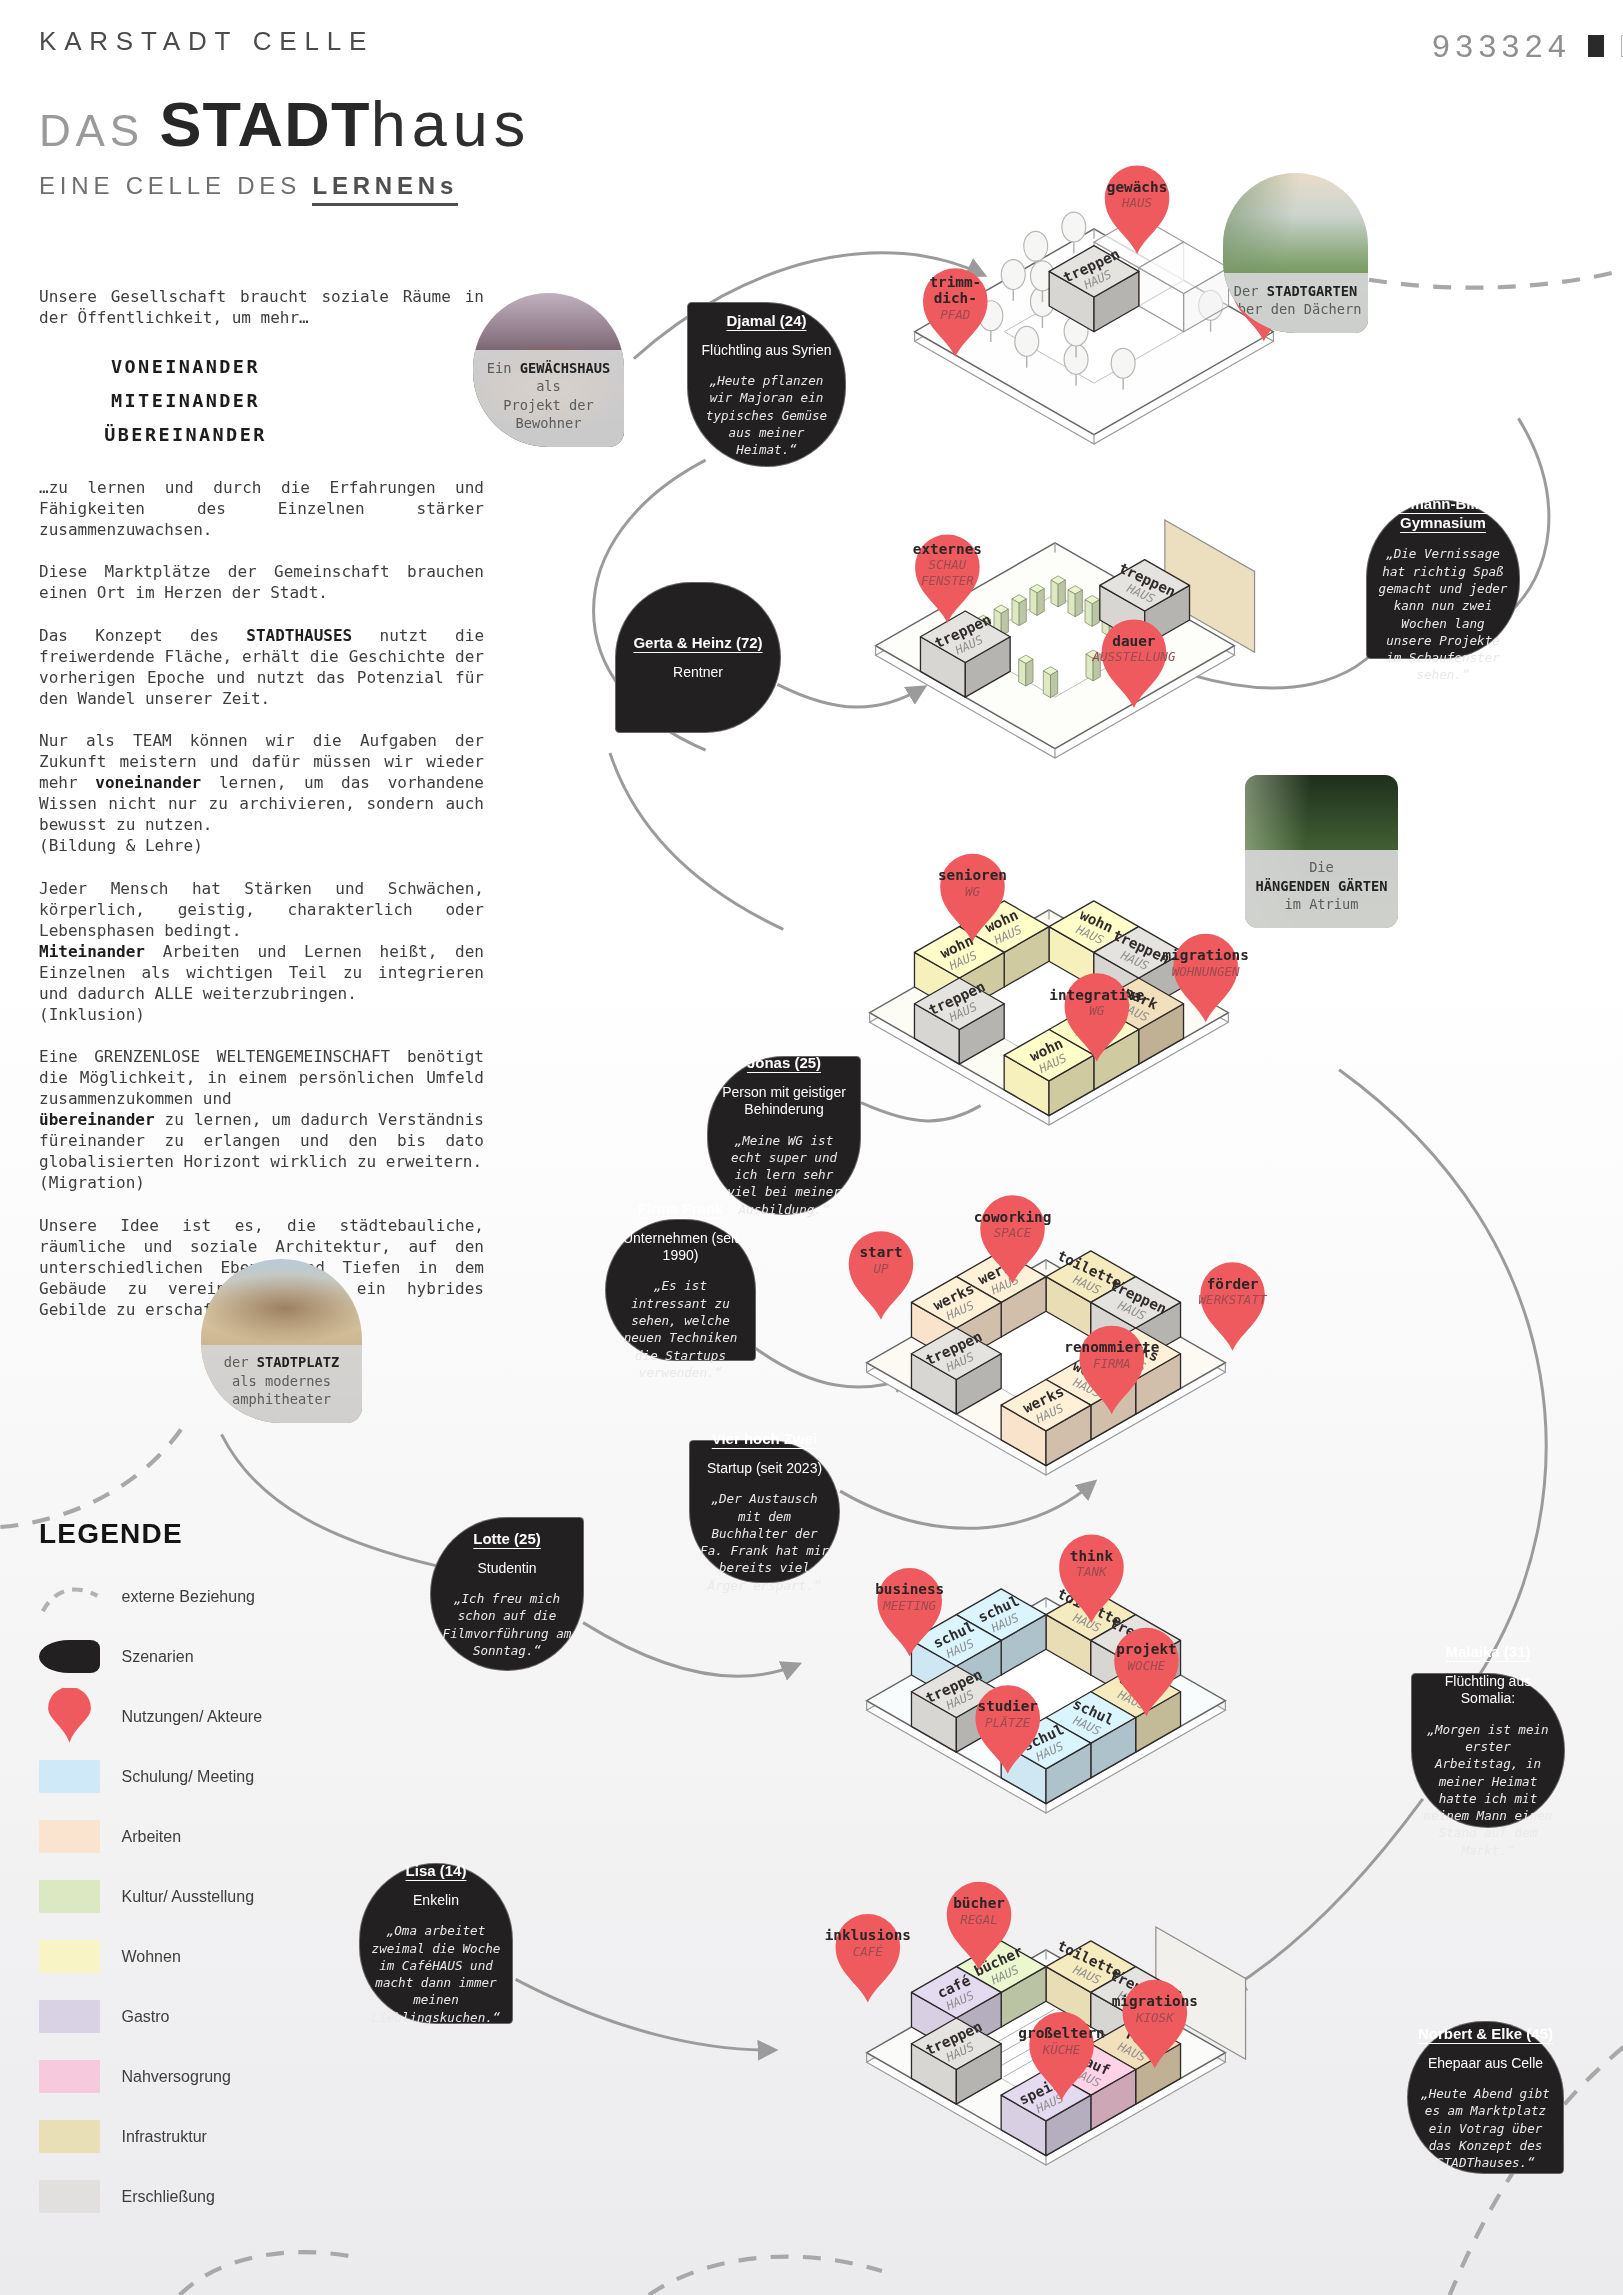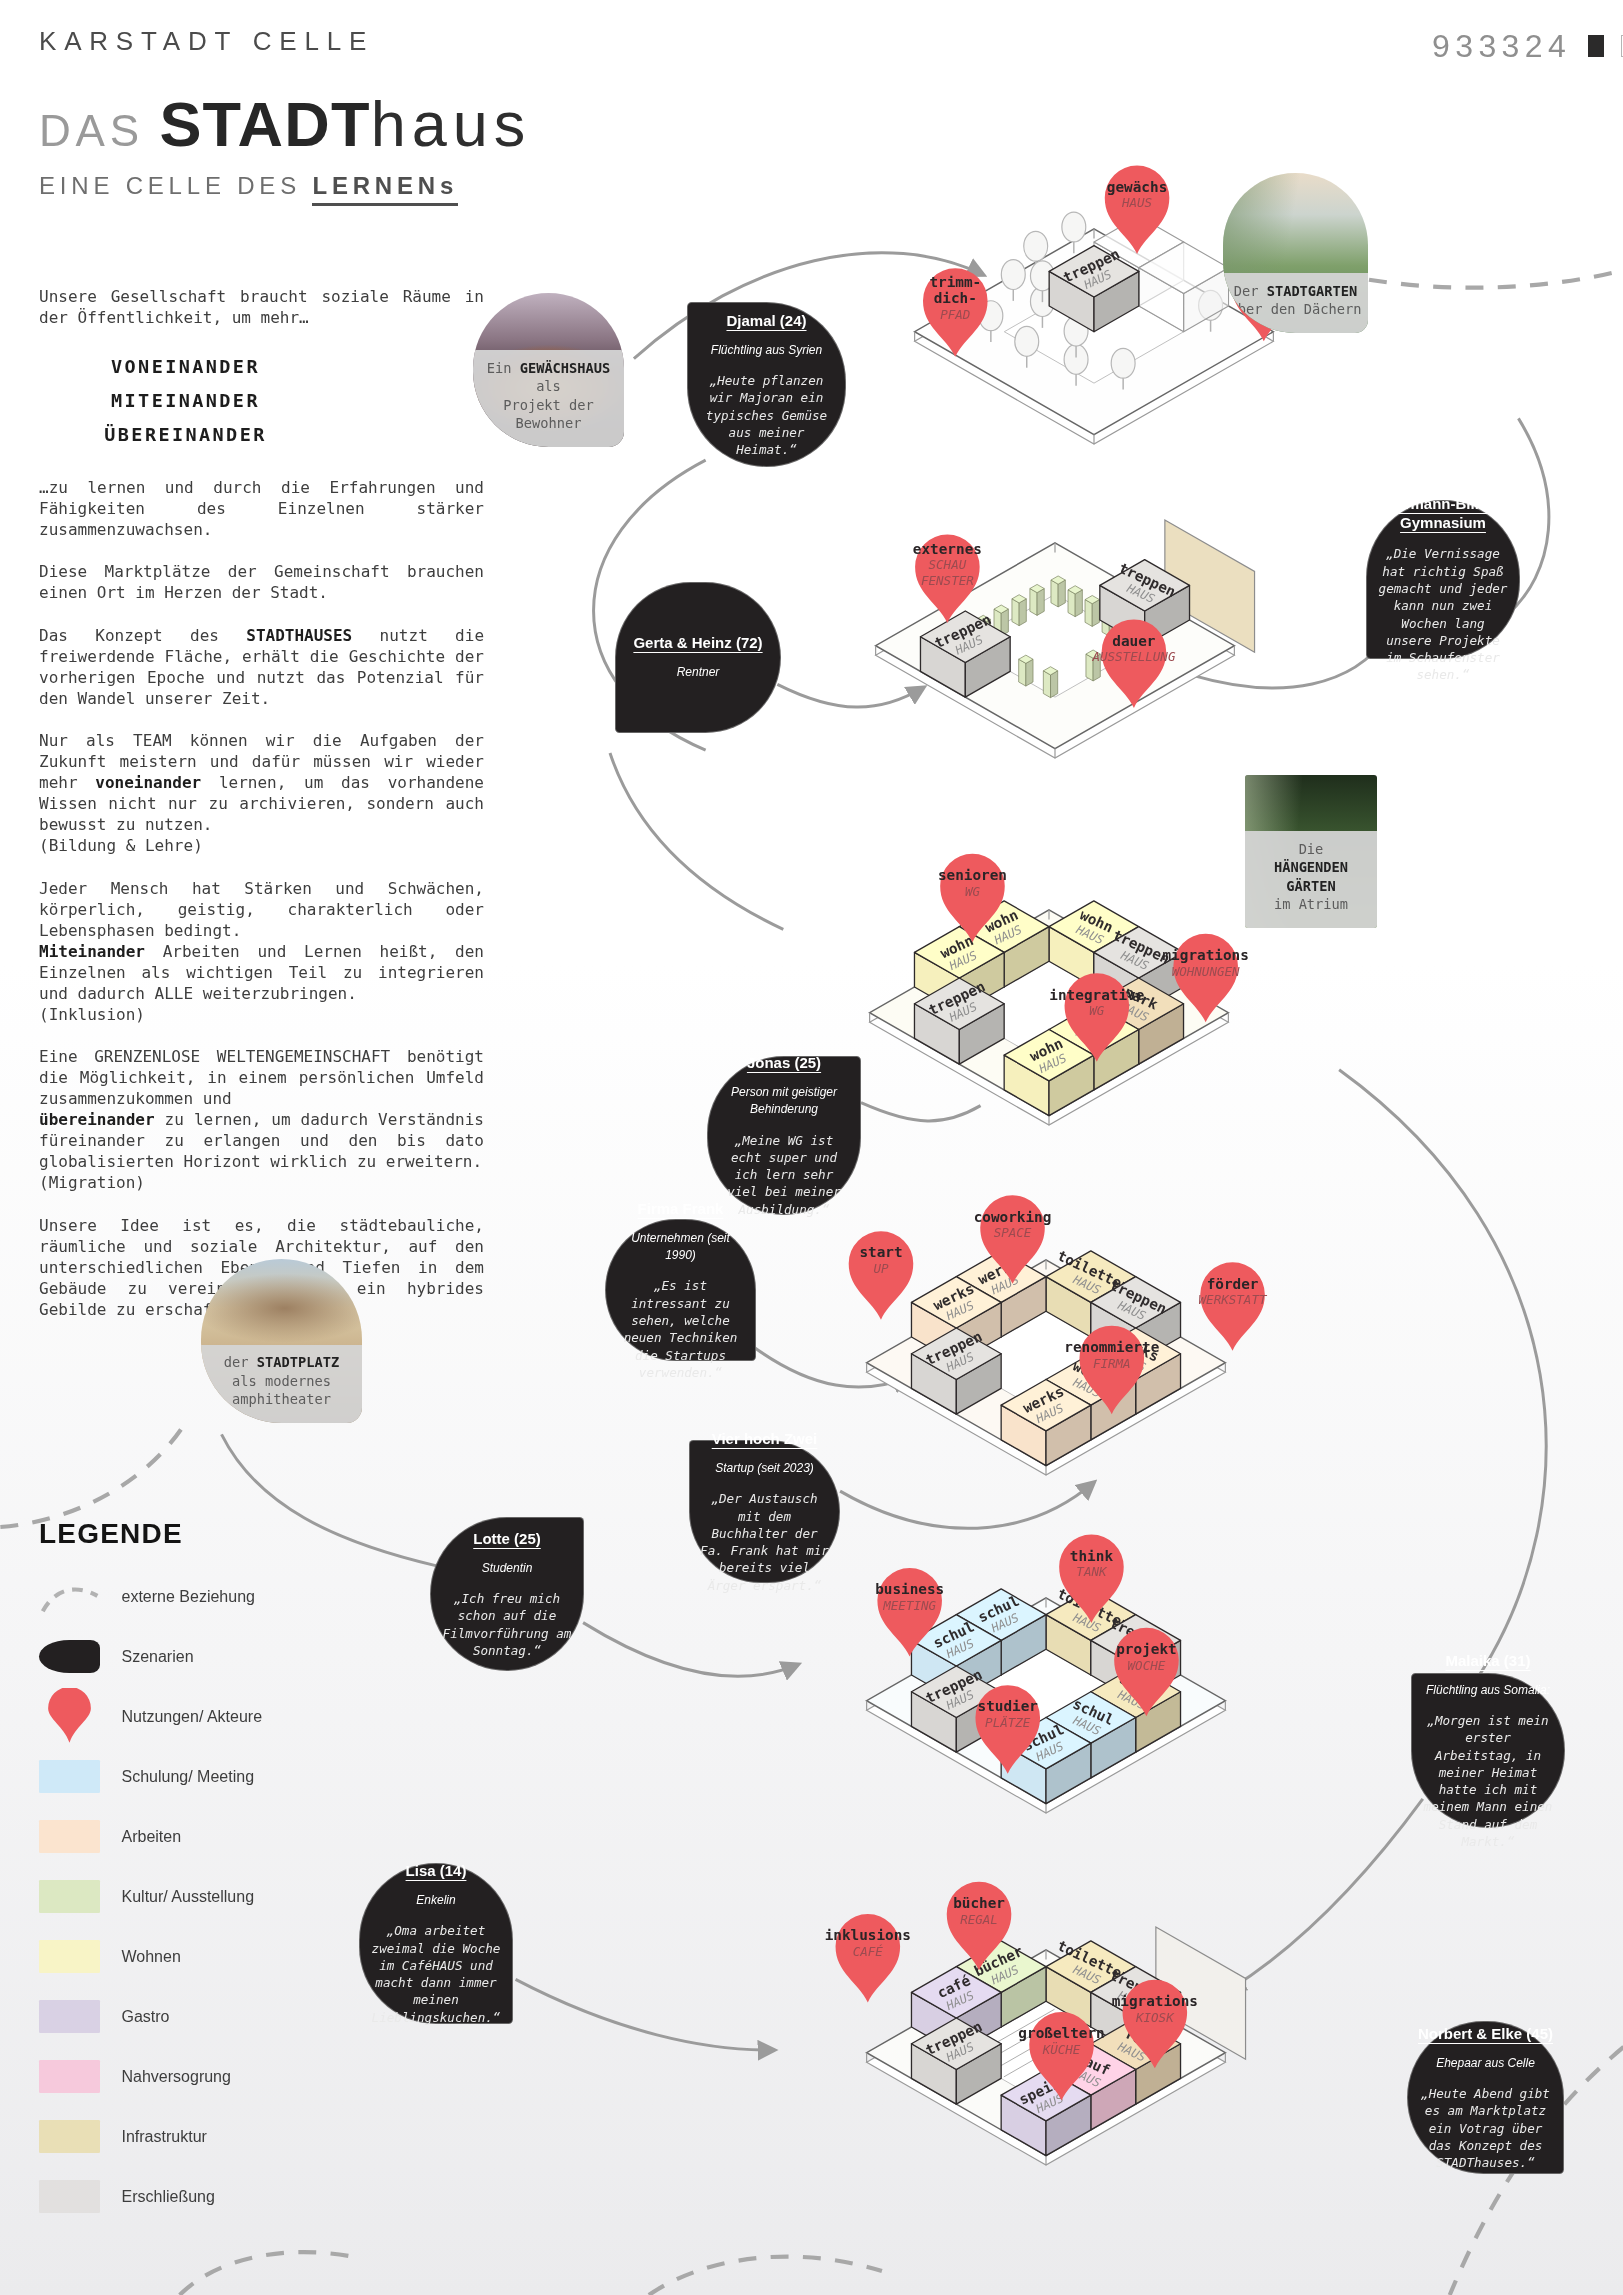--- a/index.html
+++ b/index.html
@@ -33,34 +33,34 @@
     text-align:center;padding:8.4px 4.8px 14.3px 4.8px;}
   .photo .cap b{color:#222;font-weight:700;}
   #photo-gewaechshaus{left:473px;top:293px;width:151px;height:154px;border-radius:77px 77px 15.5px 77px;}
   #photo-gewaechshaus .img{background:
      radial-gradient(ellipse 70% 38% at 50% 62%, rgba(243,168,63,.95) 0%, rgba(176,94,34,.85) 45%, rgba(0,0,0,0) 75%),
      linear-gradient(180deg,#c0b1bf 0%,#8b7684 30%,#584550 52%,#2c2324 100%);}
   #photo-stadtgarten{left:1223px;top:173px;width:145px;height:160px;border-radius:72px 72px 13px 72px;}
   #photo-stadtgarten .img{background:
      linear-gradient(100deg, rgba(122,150,110,.7) 0%, rgba(0,0,0,0) 45%),
      linear-gradient(180deg,#e9dcc9 0%,#ccd4ce 26%,#7fa06b 58%,#4c7547 100%);}
-  #photo-haengende{left:1245px;top:775px;width:132px;height:153px;border-radius:3px;}
+  #photo-haengende{left:1245px;top:775px;width:153px;height:153px;border-radius:13px;}
   #photo-haengende .img{background:
      linear-gradient(95deg, rgba(210,225,190,.5) 0%, rgba(0,0,0,0) 40%),
      linear-gradient(180deg,#1f2e1c 0%,#3c5931 42%,#6b8d4e 100%);}
   #photo-stadtplatz{left:201px;top:1259px;width:161px;height:164px;border-radius:81px 81px 15.5px 81px;}
   #photo-stadtplatz .img{background:
      radial-gradient(ellipse 80% 30% at 52% 30%, rgba(150,120,90,.9) 0%, rgba(0,0,0,0) 70%),
      linear-gradient(180deg,#b9cad7 0%,#d9c9a7 30%,#c8af88 60%,#8e7a5f 100%);}
   
   .bubble{position:absolute;z-index:5;background:#232021;color:#fff;box-sizing:border-box;
     display:flex;flex-direction:column;justify-content:center;align-items:center;text-align:center;
     padding:12px 9.6px;border:1.8px solid rgba(160,160,160,.55);}
   .bubble .b-name{font-size:15px;font-weight:700;text-decoration:underline;text-underline-offset:3.6px;line-height:19px;}
-  .bubble .b-role{font-size:12px;line-height:17.3px;margin-top:12px;font-style:italic;}
+  .bubble .b-role{font-size:14px;line-height:17.3px;margin-top:12px;}
   .bubble .b-quote{font-family:"DejaVu Sans Mono",monospace;font-style:italic;font-size:12.6px;line-height:17.3px;color:#e9e9e9;margin-top:13px;}
   .corner-tl{border-radius:4.8px 81px 81px 81px;}
   .corner-tr{border-radius:81px 4.8px 81px 81px;}
   .corner-bl{border-radius:81px 81px 81px 4.8px;}
   .corner-br{border-radius:81px 81px 4.8px 81px;}
   #bubble-djamal{left:687px;top:302px;width:159px;height:165px;}
   #bubble-gerta{left:615px;top:582px;width:166px;height:151px;}
   #bubble-klasse7a{left:1366px;top:500px;width:154px;height:159px;}
   #bubble-jonas{left:707px;top:1056px;width:154px;height:159px;}
   #bubble-firma_frank{left:605px;top:1219px;width:151px;height:142px;}

